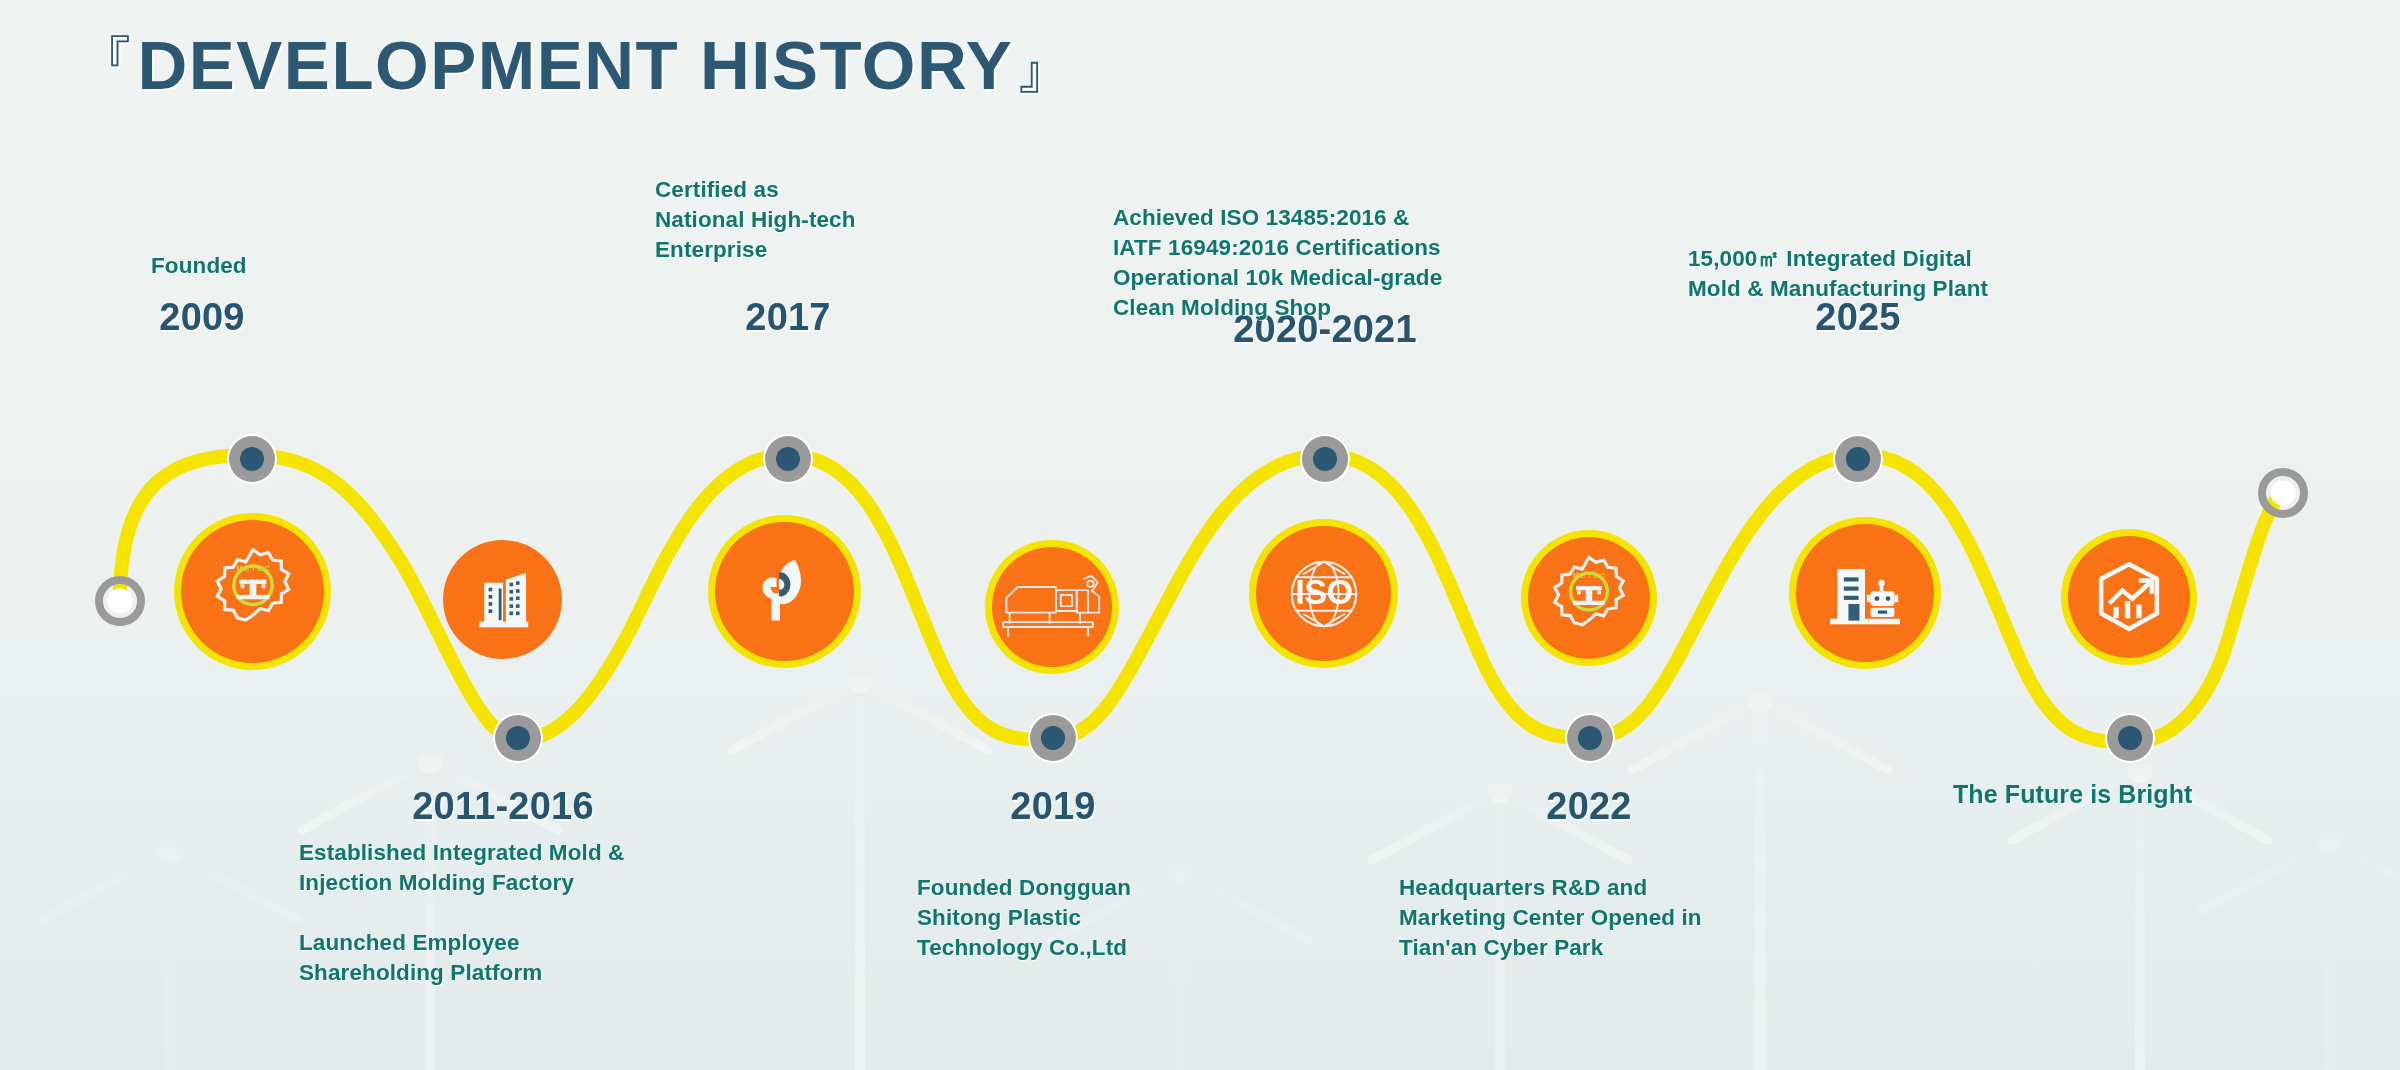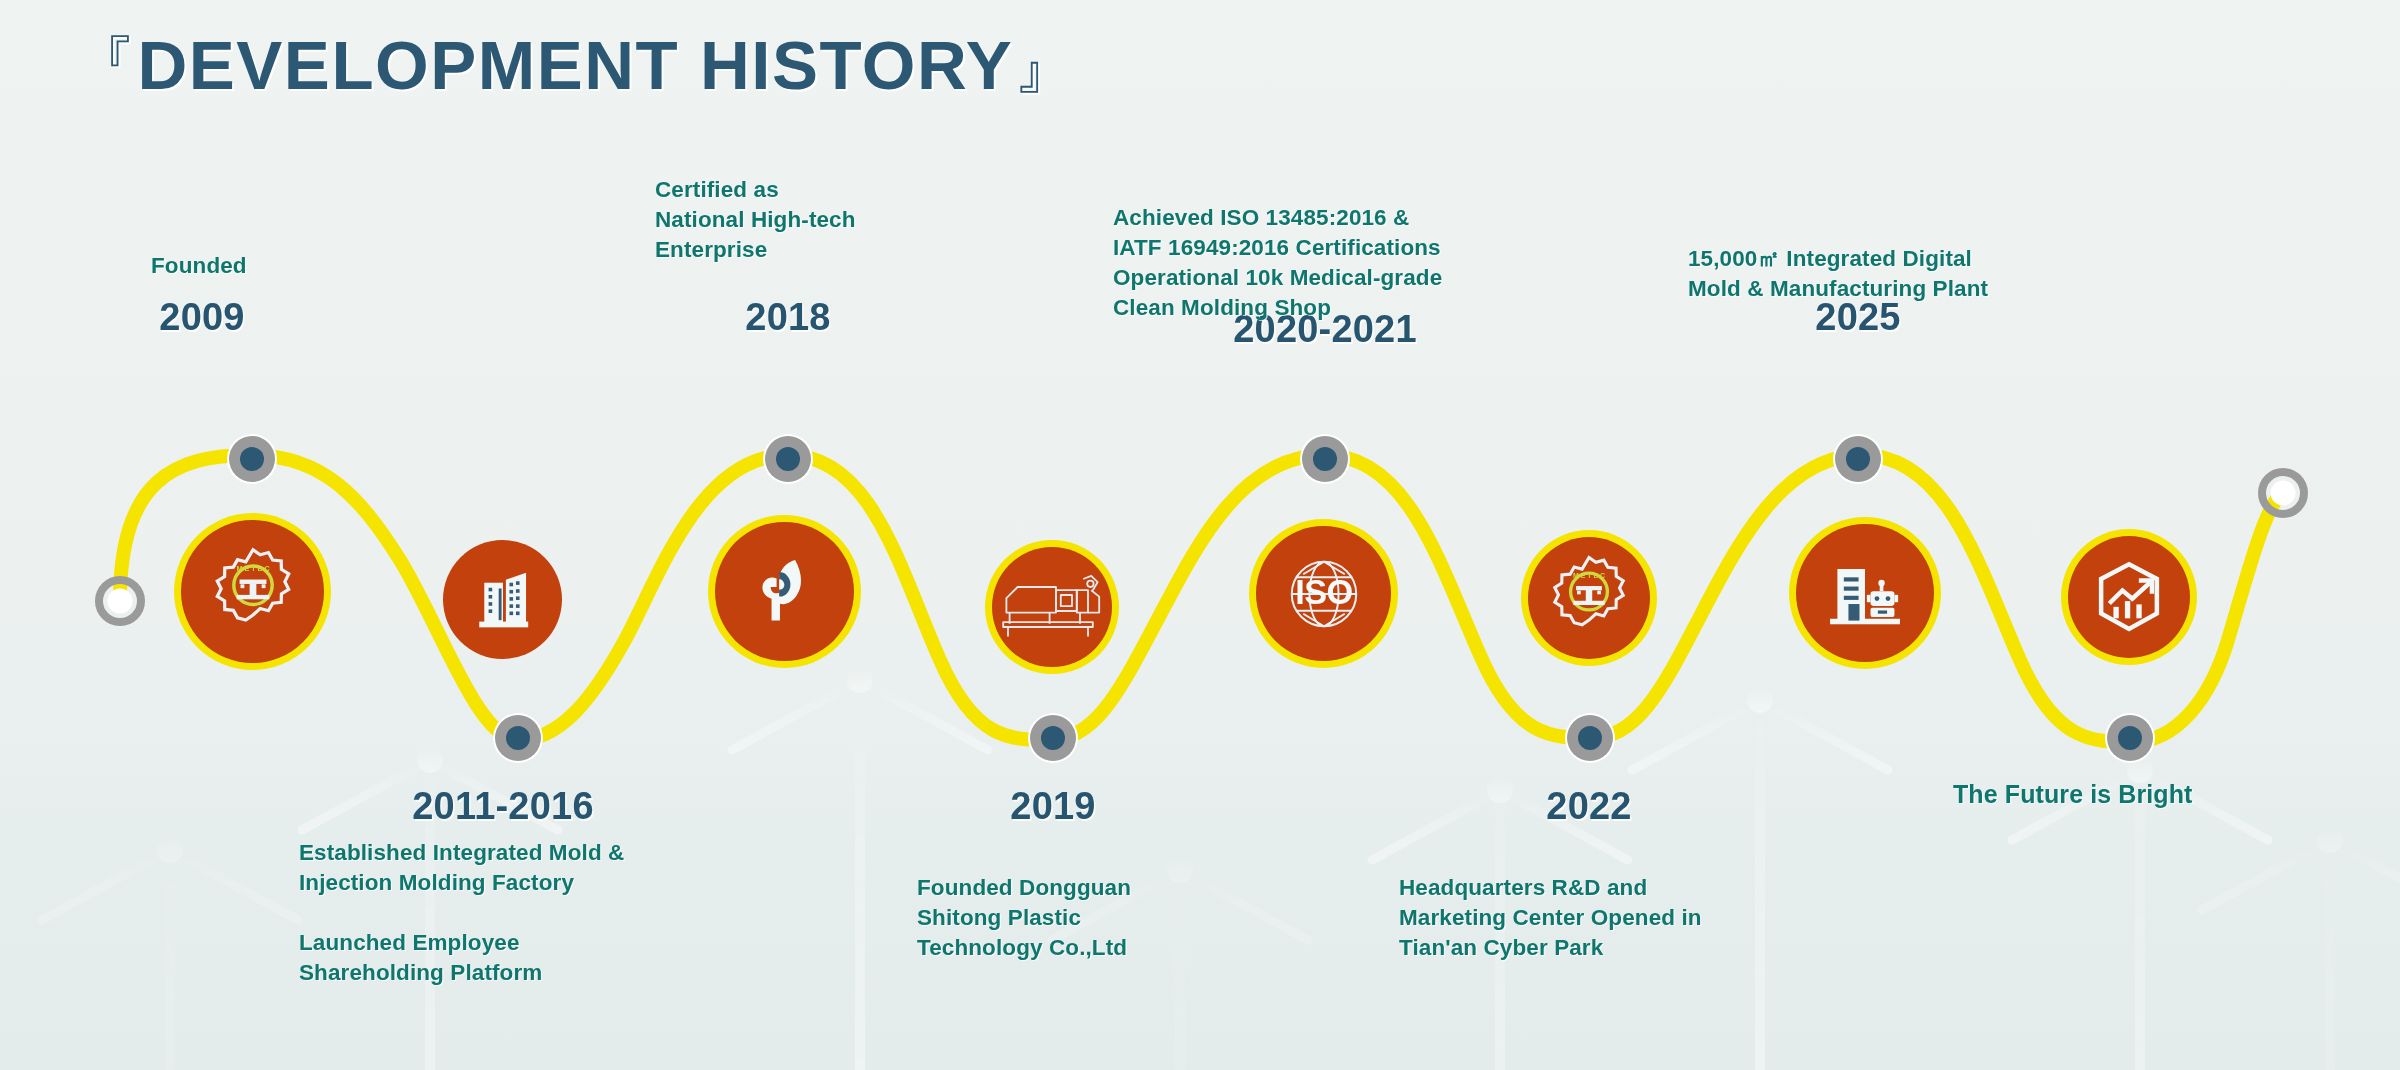--- a/index.html
+++ b/index.html
@@ -29,21 +29,21 @@
   }
   #title .brk { font-weight: 400; font-size: 64px; vertical-align: 2px; }
 
   
   #timeline-svg { position: absolute; left: 0; top: 0; z-index: 2; }
 
   
   .bubble {
     position: absolute; z-index: 3;
     border-radius: 50%;
-    background: #c2410c;
+    background: #f97316;
     display: flex; align-items: center; justify-content: center;
   }
   .bubble.ringed { box-shadow: 0 0 0 7px #f5e400; }
   .bubble svg { display: block; }
 
   
   .year {
     position: absolute; z-index: 4;
     font-size: 38px; font-weight: 700; color: #27546f;
     white-space: nowrap; letter-spacing: .2px;
@@ -224,21 +224,21 @@
   <div>Launched Employee</div>
   <div>Shareholding Platform</div>
 </div>
 
 <div class="bubble ringed" style="left:715px; top:522px; width:139px; height:139px;">
   <svg width="84" height="84" viewBox="0 0 100 100">
     <path d="M62 12 C70 26 72 42 64 54 C58 63 50 66 44 64 L44 84 L34 84 L34 58 C26 56 21 48 24 40 C27 33 35 31 40 34 L40 44 L33 44 C33 50 38 53 43 51 L43 30 C47 20 54 14 62 12 Z" fill="#f2f7f8"></path>
     <path d="M52 30 C58 36 58 46 52 52 C49 55 45 56 43 55 L43 47 C47 48 50 44 49 40 C48 36 45 34 43 35 L43 27 C46 26 49 27 52 30 Z" fill="#355b75"></path>
   </svg>
 </div>
-<div class="year center" style="left:698px; top:296px; width:180px;">2018</div>
+<div class="year center" style="left:698px; top:296px; width:180px;">2017</div>
 <div class="desc" style="left:655px; top:175px;">
   <div>Certified as</div>
   <div>National High-tech</div>
   <div>Enterprise</div>
 </div>
 
 <div class="bubble ringed" style="left:992px; top:547px; width:120px; height:120px;">
   <svg width="104" height="78" viewBox="0 0 130 90">
     <g fill="none" stroke="#dfe9ee" stroke-width="2.3" stroke-linejoin="round">
       <path d="M8 34 L22 20 L70 20 L70 52 L8 52 Z"></path>

